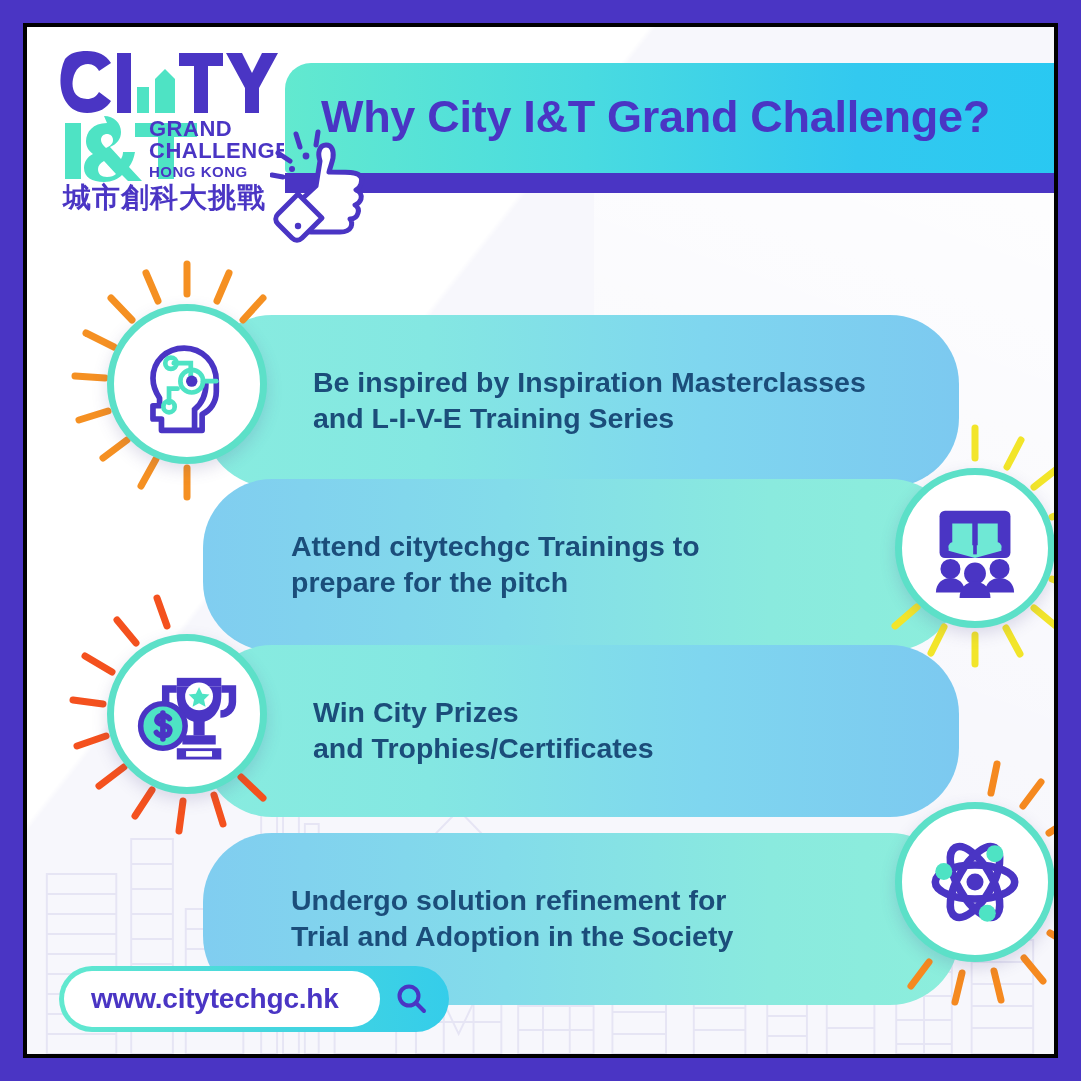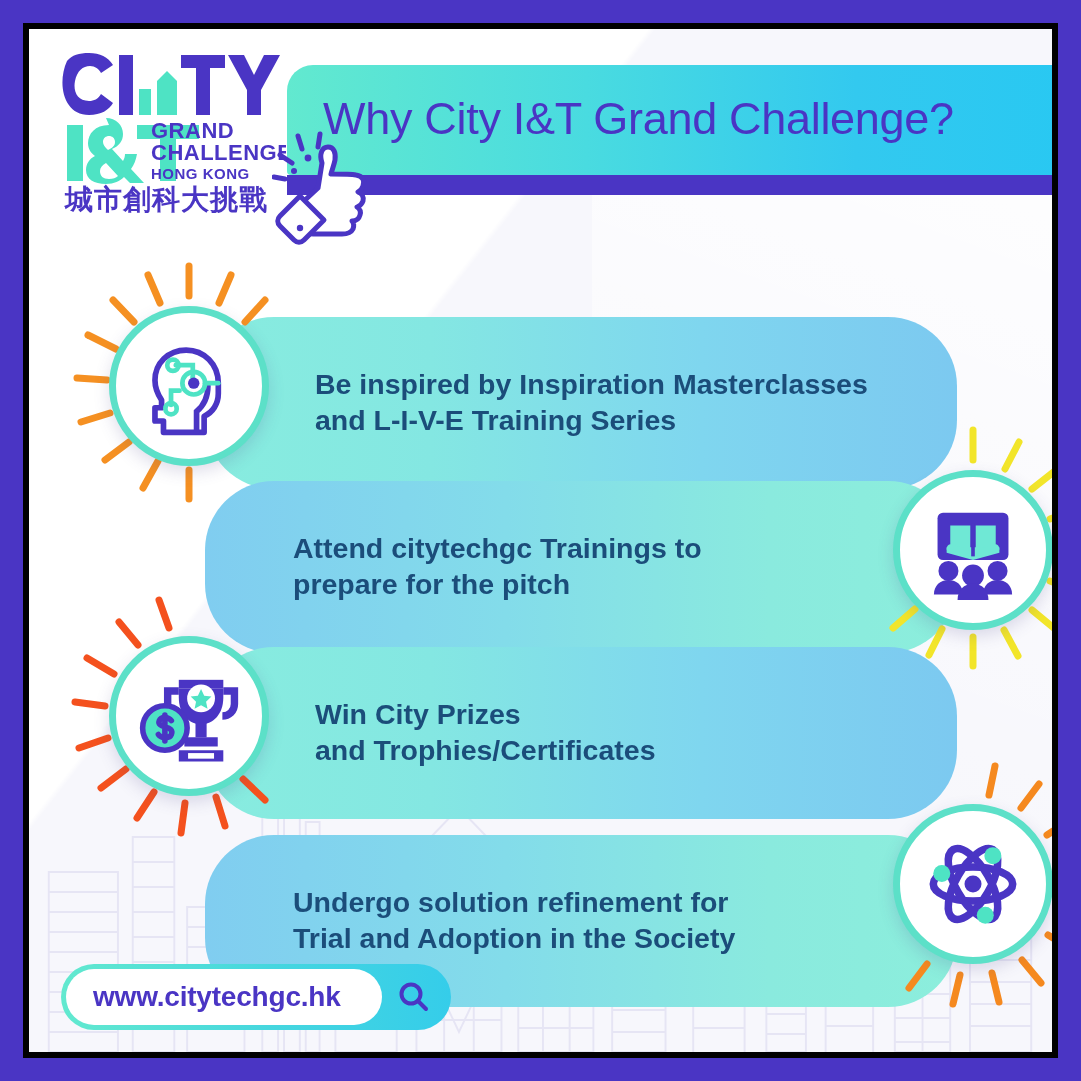--- a/index.html
+++ b/index.html
@@ -13,21 +13,21 @@
     position:relative;
     width:1081px;height:1081px;
     background:#4a35c4;
     box-sizing:border-box;
     padding:23px;
   }
   .teal-frame{
     position:relative;
     width:100%;height:100%;
     box-sizing:border-box;
-    border:6px solid #000000;
+    border:4px solid #000000;
     background:#f6f6fb;
     overflow:hidden;
   }
   .canvas{
     position:absolute;
     inset:0;
     background:#f7f7fc;
     overflow:hidden;
   }
 
@@ -74,21 +74,21 @@
     position:absolute;
     left:258px;top:146px;
     right:-25px;height:20px;
     background:#4a35c4;
   }
   .header-title{
     position:absolute;
     left:36px;top:50%;
     transform:translateY(-52%);
     font-size:45px;
-    font-weight:normal;
+    font-weight:bold;
     color:#4a35c4;
     letter-spacing:-.3px;
     white-space:nowrap;
   }
   .hand-icon{
     position:absolute;
     left:243px;top:96px;
     width:105px;height:125px;
     z-index:5;
   }

